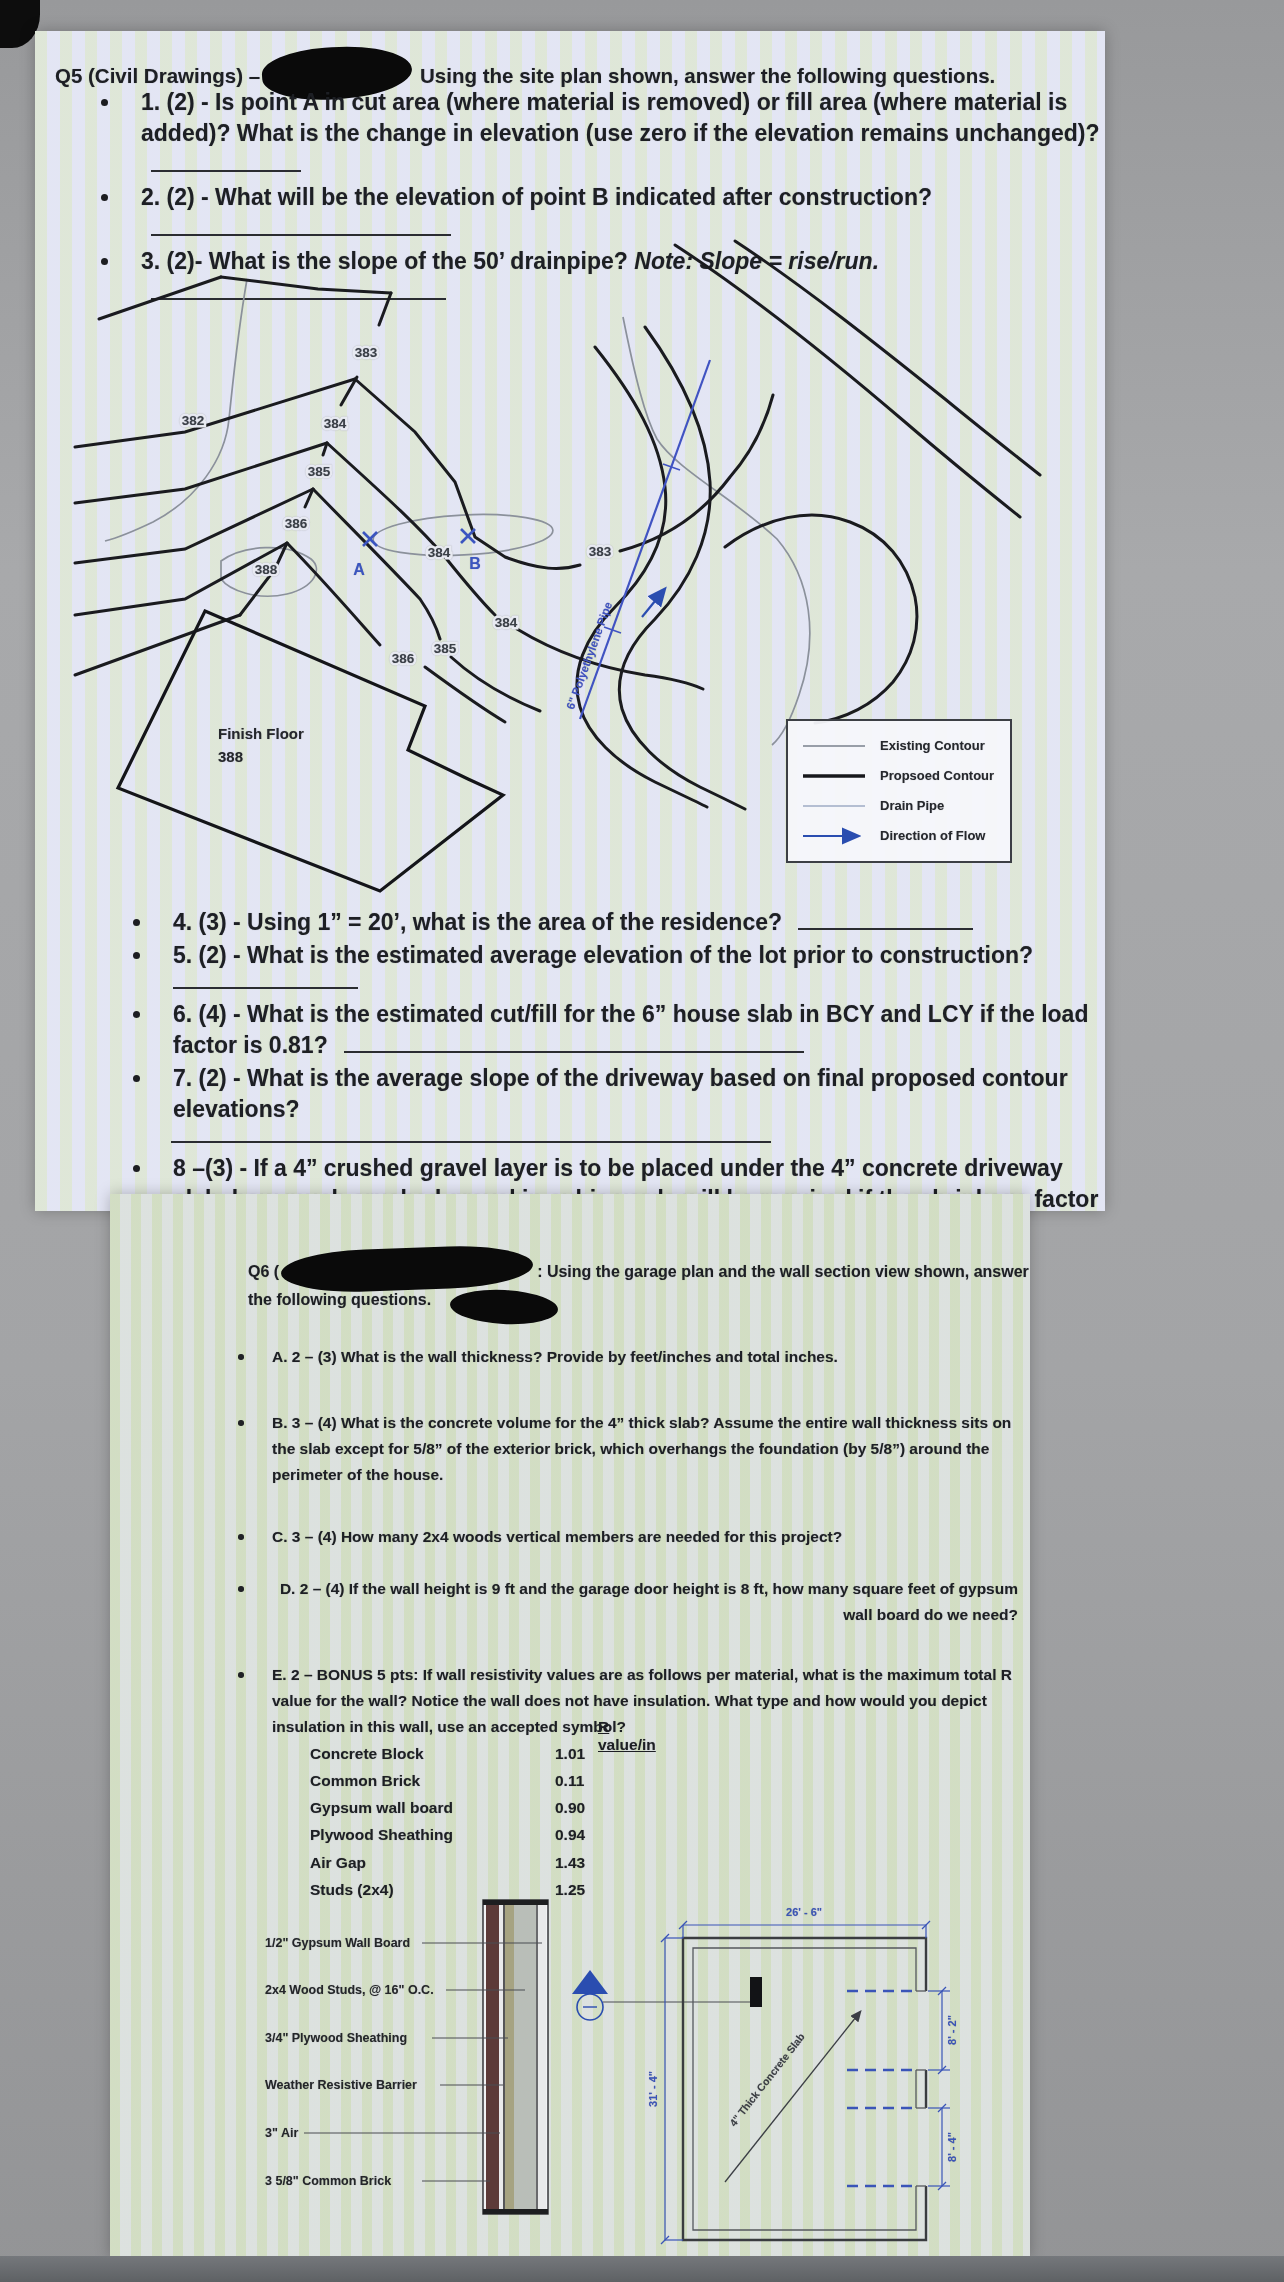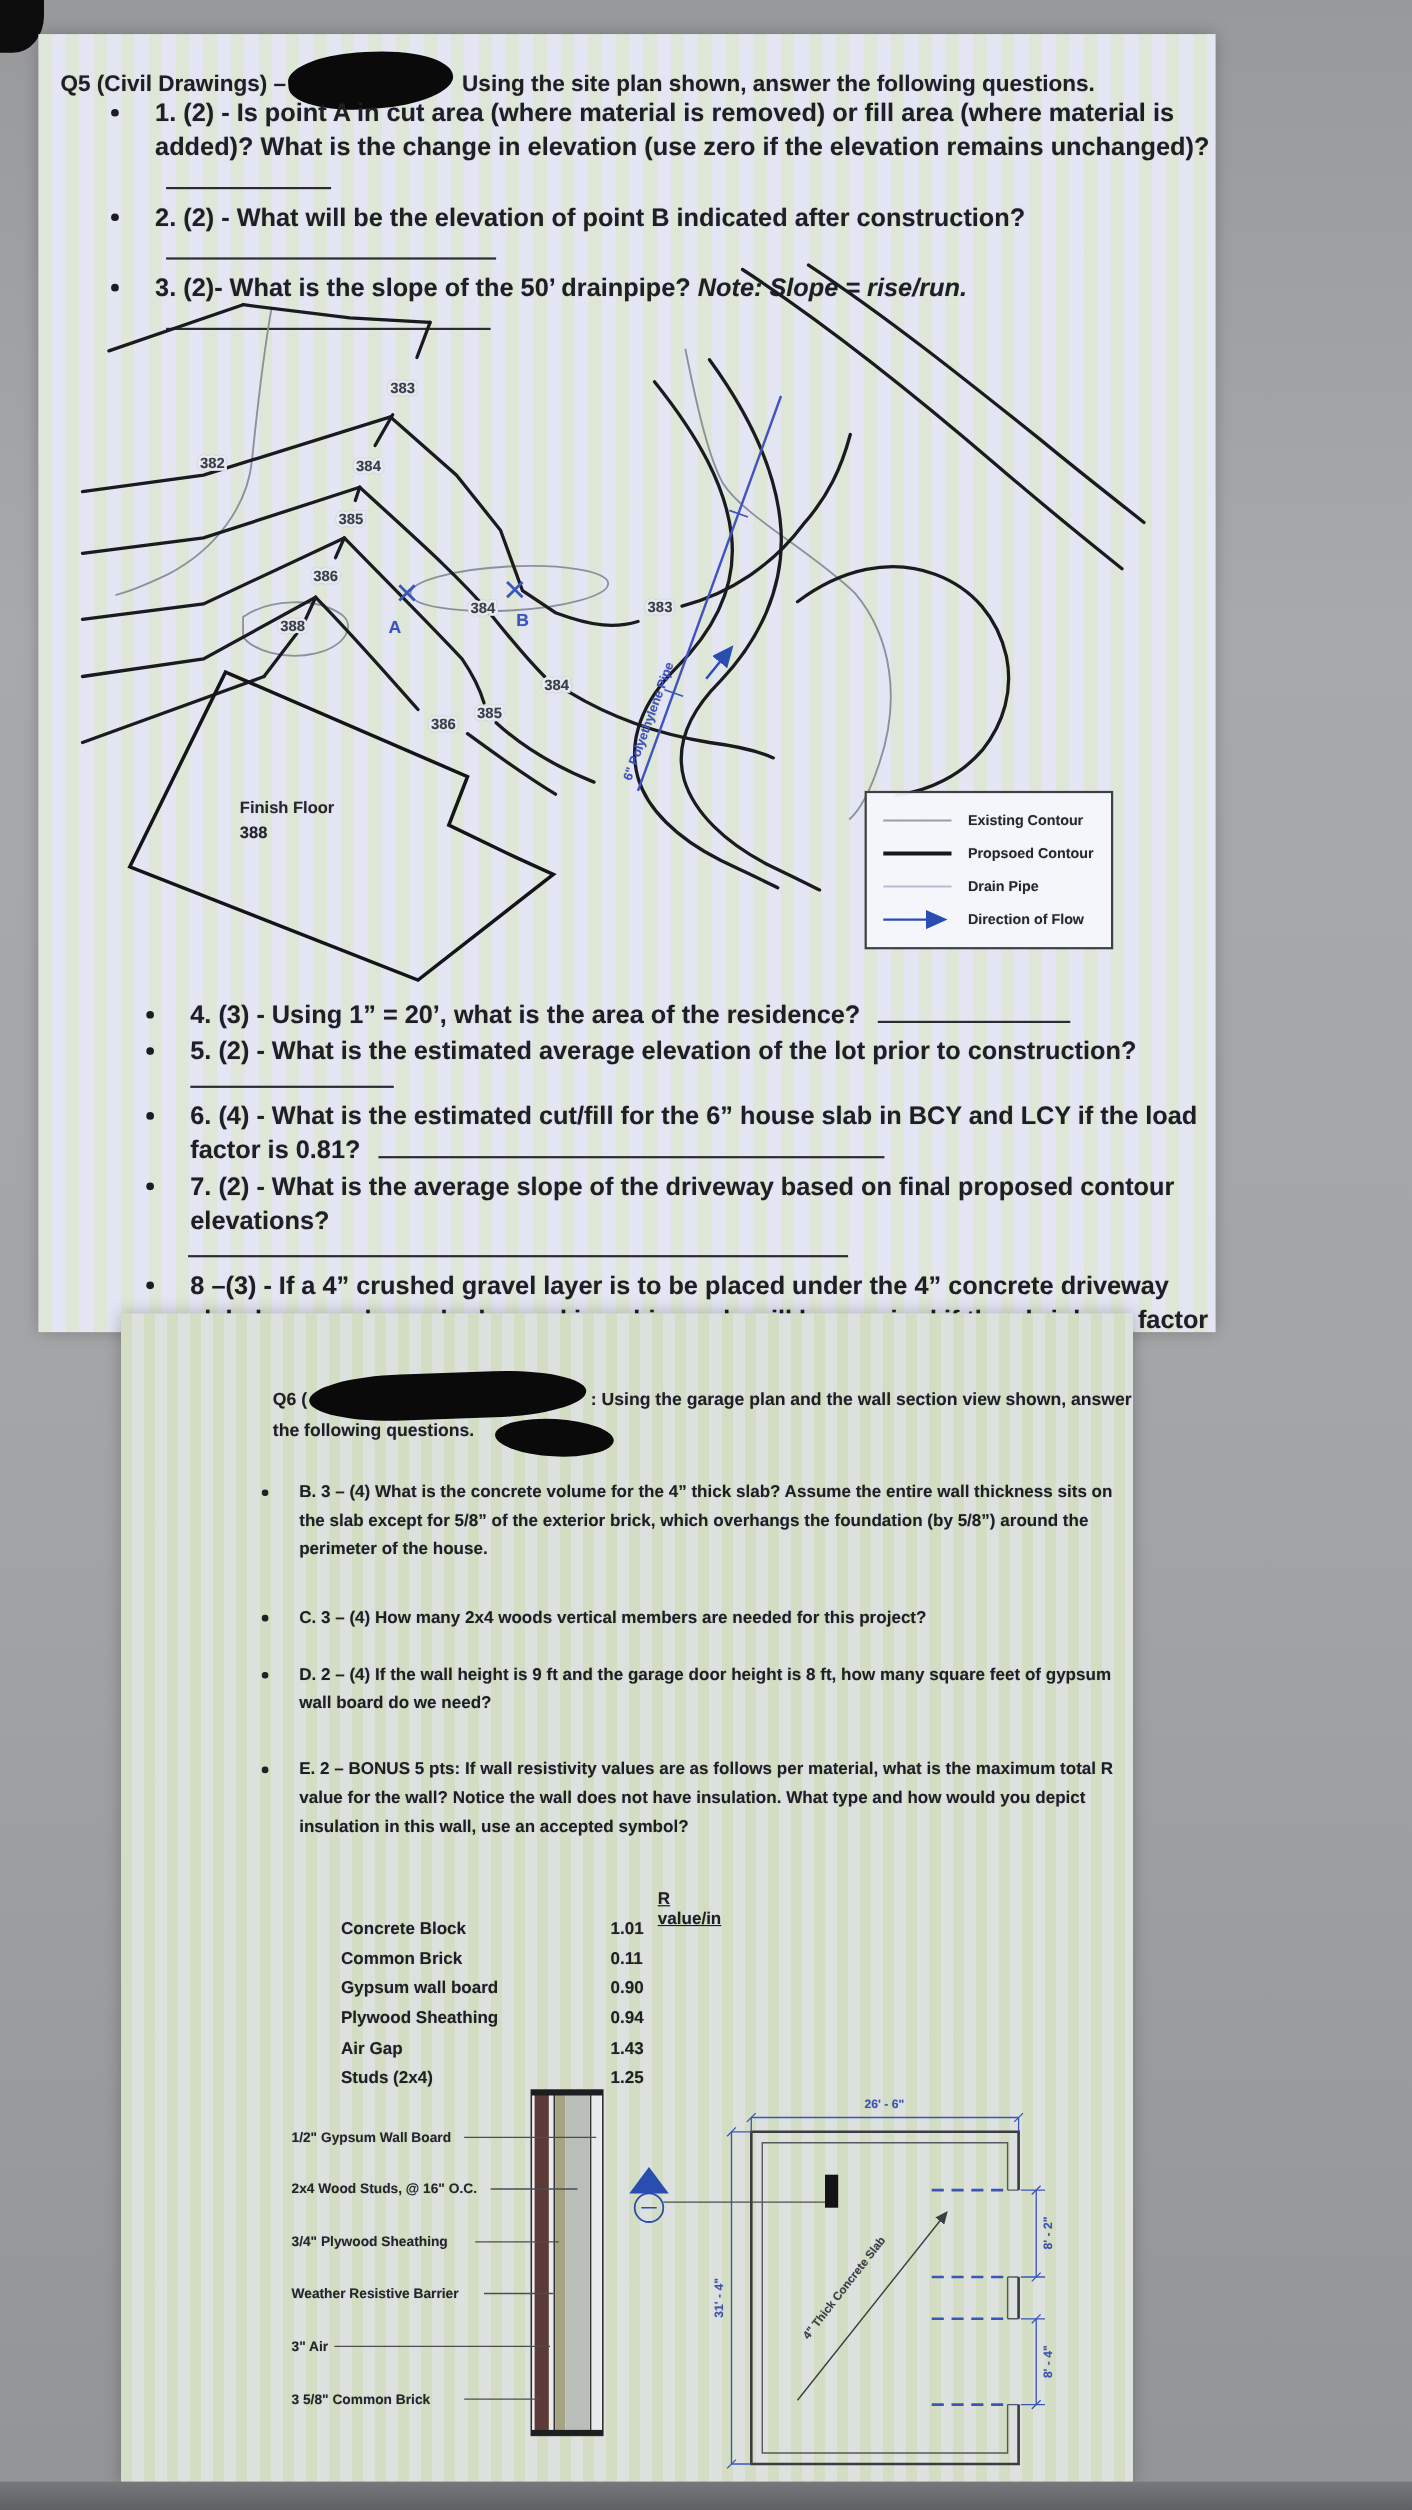--- a/index.html
+++ b/index.html
@@ -36,21 +36,21 @@
   .siteplan{position:absolute;left:0;top:196px;width:1010px;height:680px;}
   
   .q6-header{position:absolute;left:138px;top:54px;width:790px;font-size:16px;font-weight:600;line-height:28px;}
   .redact-q6a{width:252px;height:42px;margin:0 4px -13px 2px;border-radius:40%/60%;transform:rotate(-2deg);}
   .redact-q6b{position:absolute;left:340px;top:96px;width:108px;height:34px;background:#0a0a0a;
     border-radius:50%;transform:rotate(3deg);}
   .q6-list{position:absolute;left:118px;top:150px;width:790px;font-size:15.5px;font-weight:600;line-height:26px;}
   .q6-row{position:relative;padding-left:44px;}
   .q6-row::before{content:"";position:absolute;left:10px;top:10px;width:5.5px;height:5.5px;
     border-radius:50%;background:#202126;}
-  .gap-a{margin-bottom:40px;} .gap-b{margin-bottom:36px;} .gap-c{margin-bottom:26px;} .gap-d{margin-bottom:34px;}
+  .gap-a{margin-bottom:40px;} .gap-b{margin-bottom:36px;} .gap-c{margin-bottom:26px;} .gap-d{margin-bottom:34px;text-align:right;}
   .rtable{position:absolute;left:0;top:0;font-size:15.5px;font-weight:600;}
   .rt-header{position:absolute;left:440px;top:524px;text-decoration:underline;font-weight:700;margin-left:48px;}
   .rt-label{position:absolute;left:200px;white-space:nowrap;}
   .rt-value{position:absolute;left:445px;}
   .q6-figure{position:absolute;left:140px;top:700px;width:780px;height:360px;}
 </style>
 </head>
 <body>
 
 <div class="canvas">
@@ -206,20 +206,23 @@
 
   <div class="paper paper-q6 doc-text">
 
     <div class="q6-header">
       <span>Q6 (</span><span class="redact redact-q6a"></span><span>: Using the garage plan and the wall section view shown, answer</span><br>
       <span>the following questions.</span>
     </div>
     <div class="redact-q6b"></div>
 
     <div class="q6-list">
+      <div class="q6-row gap-a">
+        <span>A. 2 – (3) What is the wall thickness?  Provide by feet/inches and total inches.</span>
+      </div>
       <div class="q6-row gap-b">
         <span>B. 3 – (4) What is the concrete volume for the 4” thick slab? Assume the entire wall thickness sits on the slab except for 5/8” of the exterior brick, which overhangs the foundation (by 5/8”) around the perimeter of the house.</span>
       </div>
       <div class="q6-row gap-c">
         <span>C. 3 – (4) How many 2x4 woods vertical members are needed for this project?</span>
       </div>
       <div class="q6-row gap-d">
         <span>D. 2 – (4) If the wall height is 9 ft and the garage door height is 8 ft, how many square feet of gypsum wall board do we need?</span>
       </div>
       <div class="q6-row">

